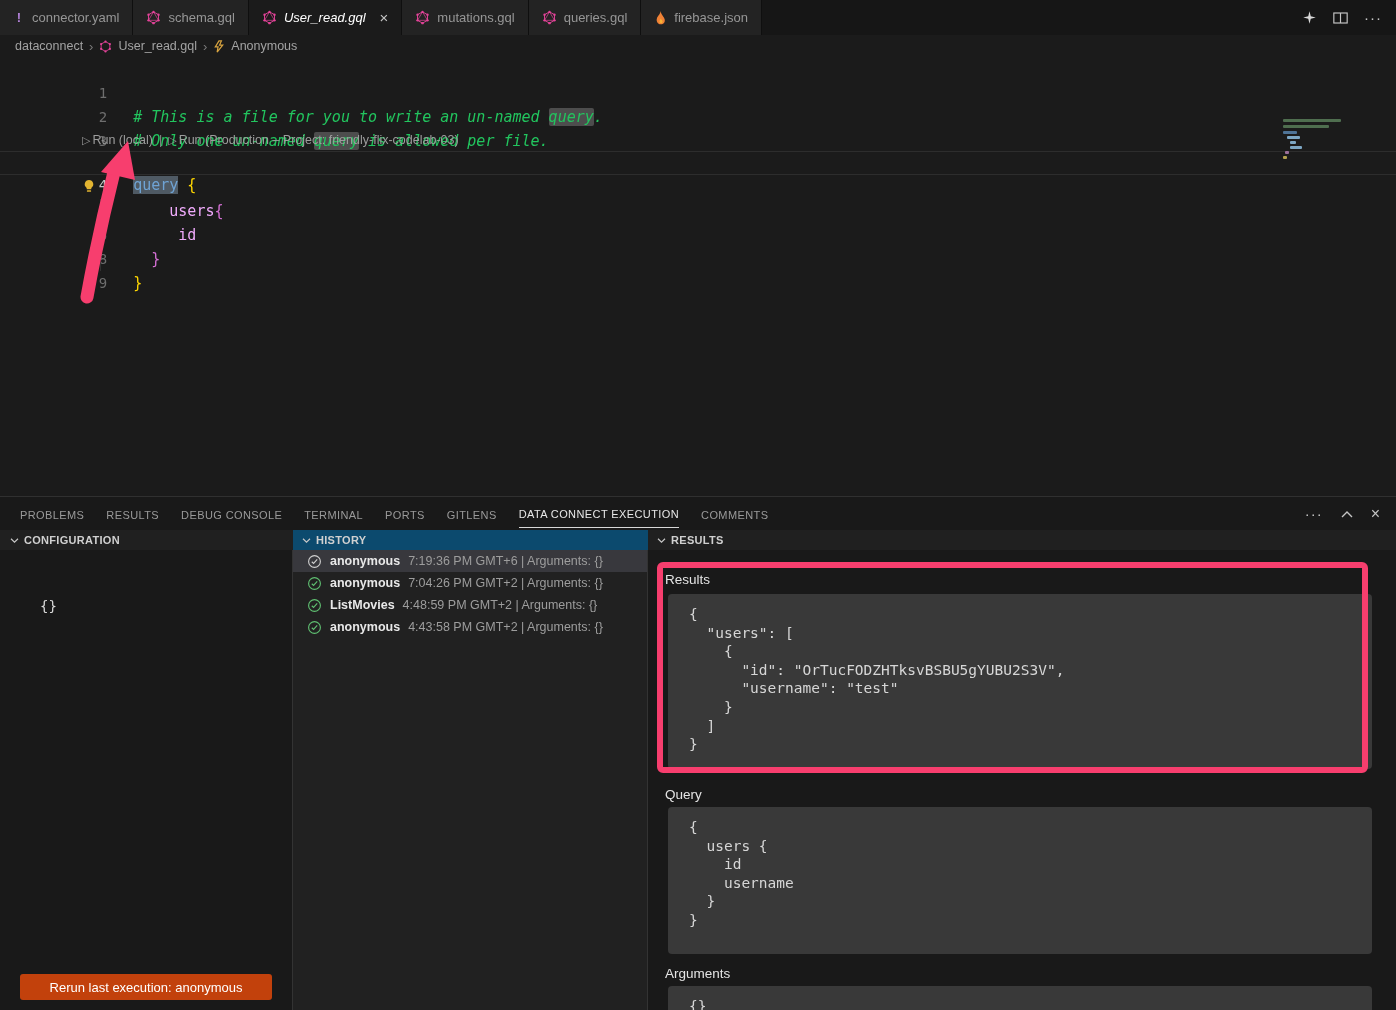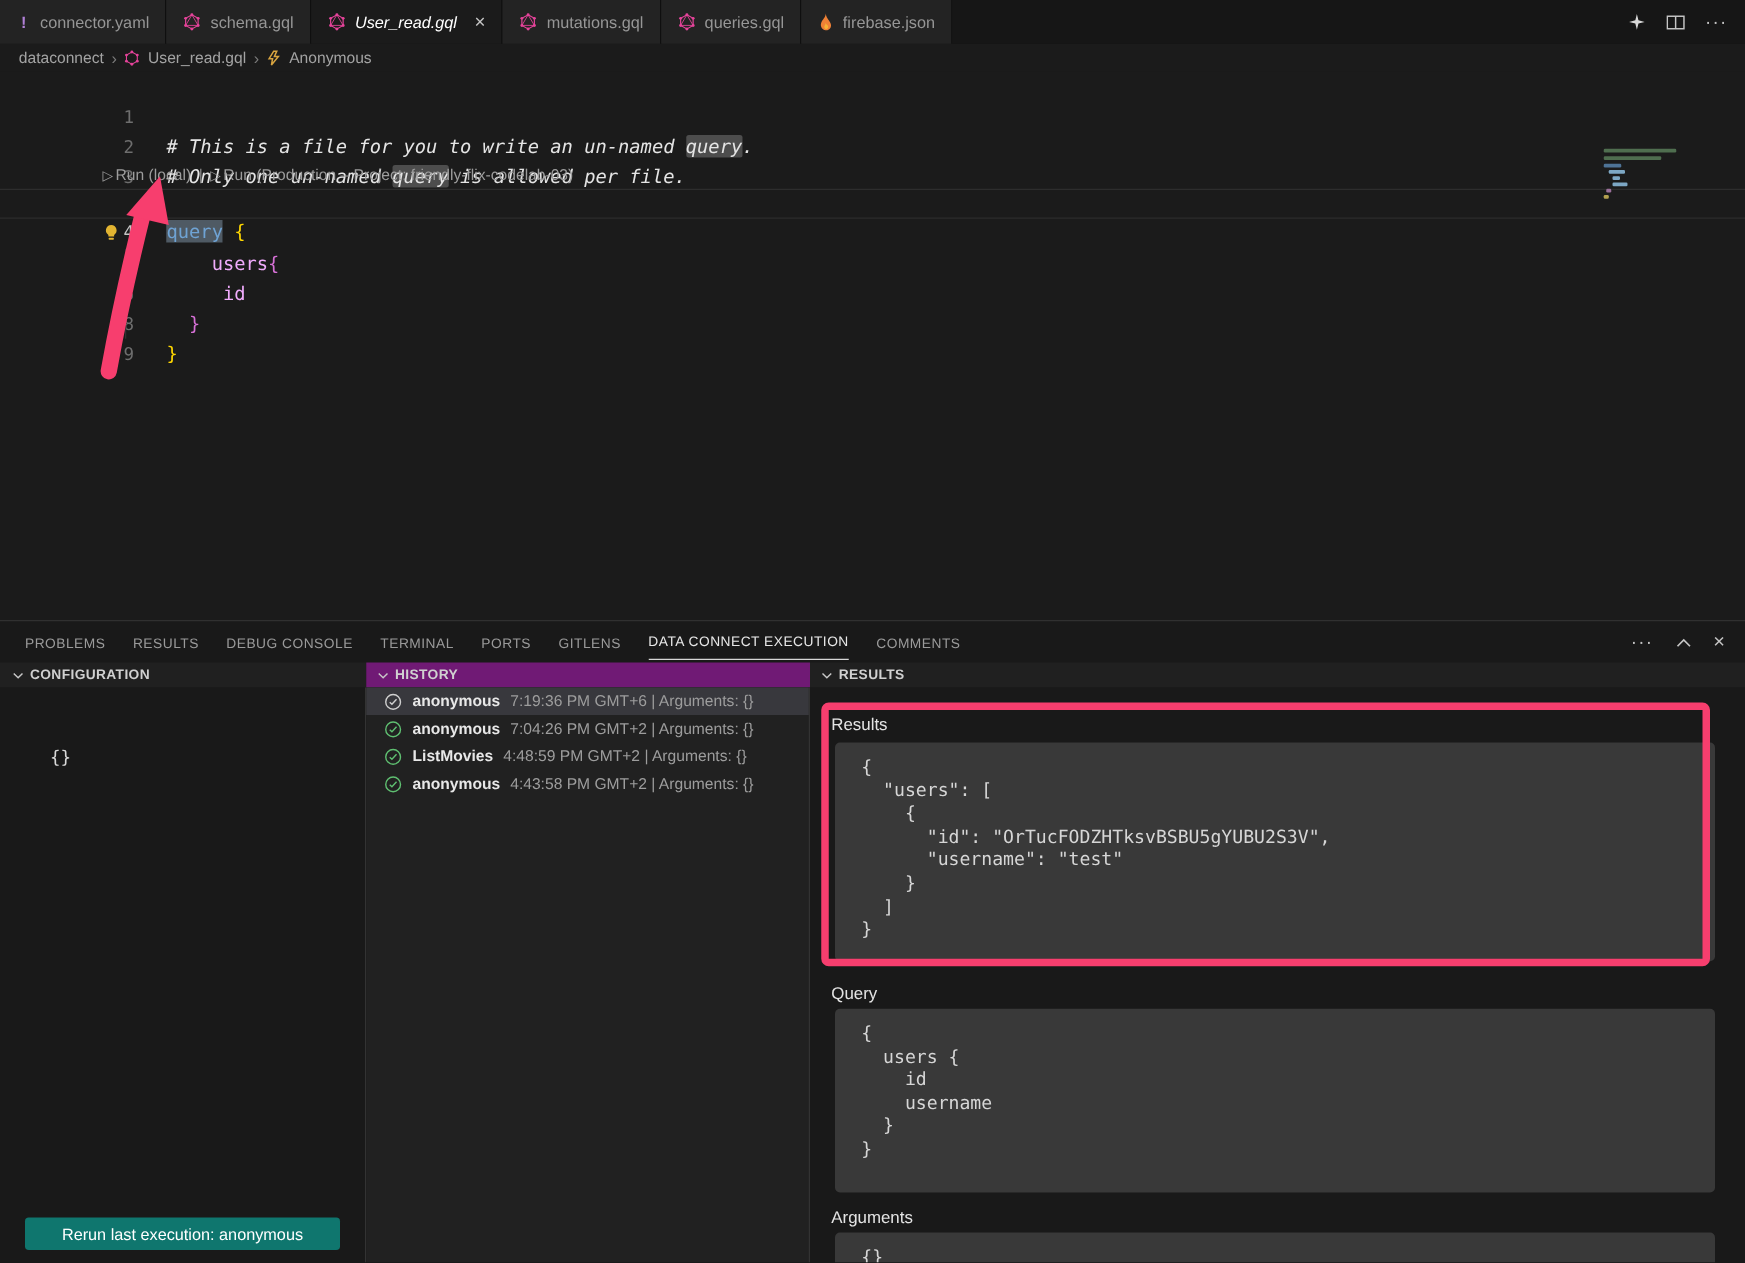--- a/index.html
+++ b/index.html
@@ -31,21 +31,21 @@
 
   
   .editor { position:relative; height:439px; background:#1b1b1b;
             font-family:"DejaVu Sans Mono", monospace; font-size:15px; }
   .crow { height:24px; line-height:24px; white-space:pre; }
   .crow.cur { border-top:1px solid #2d2d2d; border-bottom:1px solid #2d2d2d; line-height:22px; }
   .lnum { display:inline-block; width:53px; text-align:right; color:#6e6e6e; margin-right:26px;
           font-size:14px; }
   .crow.cur .lnum { color:#c6c6c6; }
   .ccontent { white-space:pre; }
-  .tok-comment { color:#e5e5e5; font-style:italic;text-align:right; }
+  .tok-comment { color:#22c55e; font-style:italic;text-align:right; }
   .occ { background:#4d4d4d; border-radius:2px; }
   .tok-kw { color:#6fa3d4; }
   .sel { background:#4f5a64; }
   .tok-var { color:#f0abfc; }
   .tok-b1 { color:#ffd700; }
   .tok-b2 { color:#d670d6; }
   .lensrow { height:22px; line-height:22px; padding-left:82px;
              font-family:"Liberation Sans", sans-serif; font-size:12.5px; color:#9d9d9d; white-space:pre; }
   .lens-link { cursor:pointer; }
   .tri { margin-right:2px; font-size:11px; }
@@ -64,36 +64,36 @@
   .ptab { font-size:11px; letter-spacing:0.4px; color:#9a9a9a; padding:9px 0 7px 0; cursor:pointer; }
   .ptab.active { color:#e7e7e7; border-bottom:1px solid #d7d7d7; }
   .pactions { margin-left:auto; display:flex; align-items:center; gap:18px; padding-right:16px; color:#c5c5c5; }
   .pactions .ellip { font-size:15px; letter-spacing:1px; }
   .px { font-size:16px; line-height:1; }
 
   .pheaders { height:20px; display:flex; }
   .phead { display:flex; align-items:center; gap:5px; font-size:11px; font-weight:700;
            letter-spacing:0.3px; color:#d0d0d0; }
   .phead.cfg { width:293px; background:#202020; padding-left:10px; }
-  .phead.his { width:355px; background:#701a75; padding-left:9px; }
+  .phead.his { width:355px; background:#0c4a6e; padding-left:9px; }
   .phead.res { flex:1; background:#202020; padding-left:9px; }
 
   .panel-body { display:flex; height:460px; }
   .col-config { width:293px; background:#191919; border-right:1px solid #333333; position:relative; }
   .col-history { width:355px; background:#212121; border-right:1px solid #333333; position:relative; }
   .col-results { flex:1; background:#191919; position:relative; overflow:hidden; }
 
   
   .cfgtabs { display:flex; gap:28px; padding:10px 0 0 23px; }
   .cfgtab { font-size:12px; color:#8f8f8f; padding-bottom:7px; cursor:pointer; }
   .cfgtab.active { color:#f0f0f0; border-bottom:1px solid #e0e0e0; }
   .vars-value { position:absolute; left:40px; top:48px; font-family:"DejaVu Sans Mono", monospace;
                 font-size:14px; color:#d8d8d8; }
   .rerun-btn { position:absolute; left:20px; top:424px; width:252px; height:26px;
-               background:#0f766e; border:none; border-radius:3px; color:#ffffff;
+               background:#c2410c; border:none; border-radius:3px; color:#ffffff;
                font-size:13px; font-family:"Liberation Sans", sans-serif; cursor:pointer; }
 
   
   .hrow { height:22px; display:flex; align-items:center; gap:8px; padding-left:14px;
           font-size:12.5px; cursor:pointer; }
   .hrow.selected { background:#38383d; }
   .hname { color:#e8e8e8; font-weight:700; }
   .hdetail { color:#9d9d9d; }
 
   

